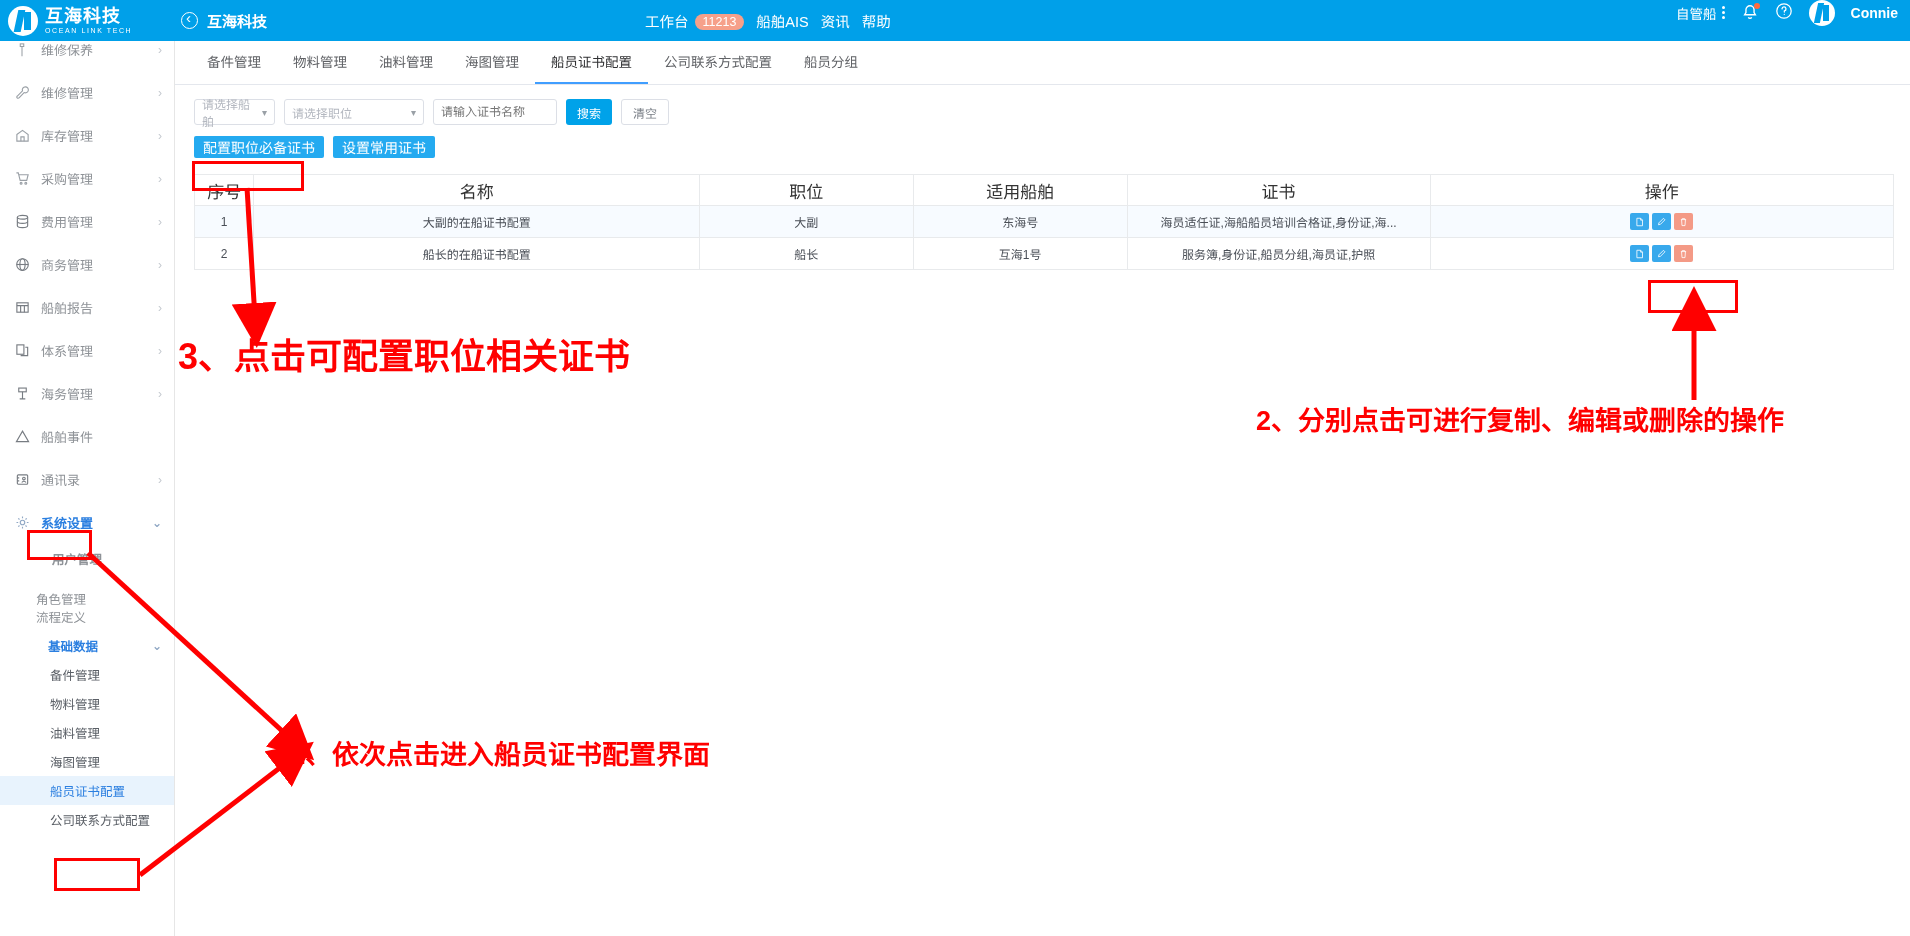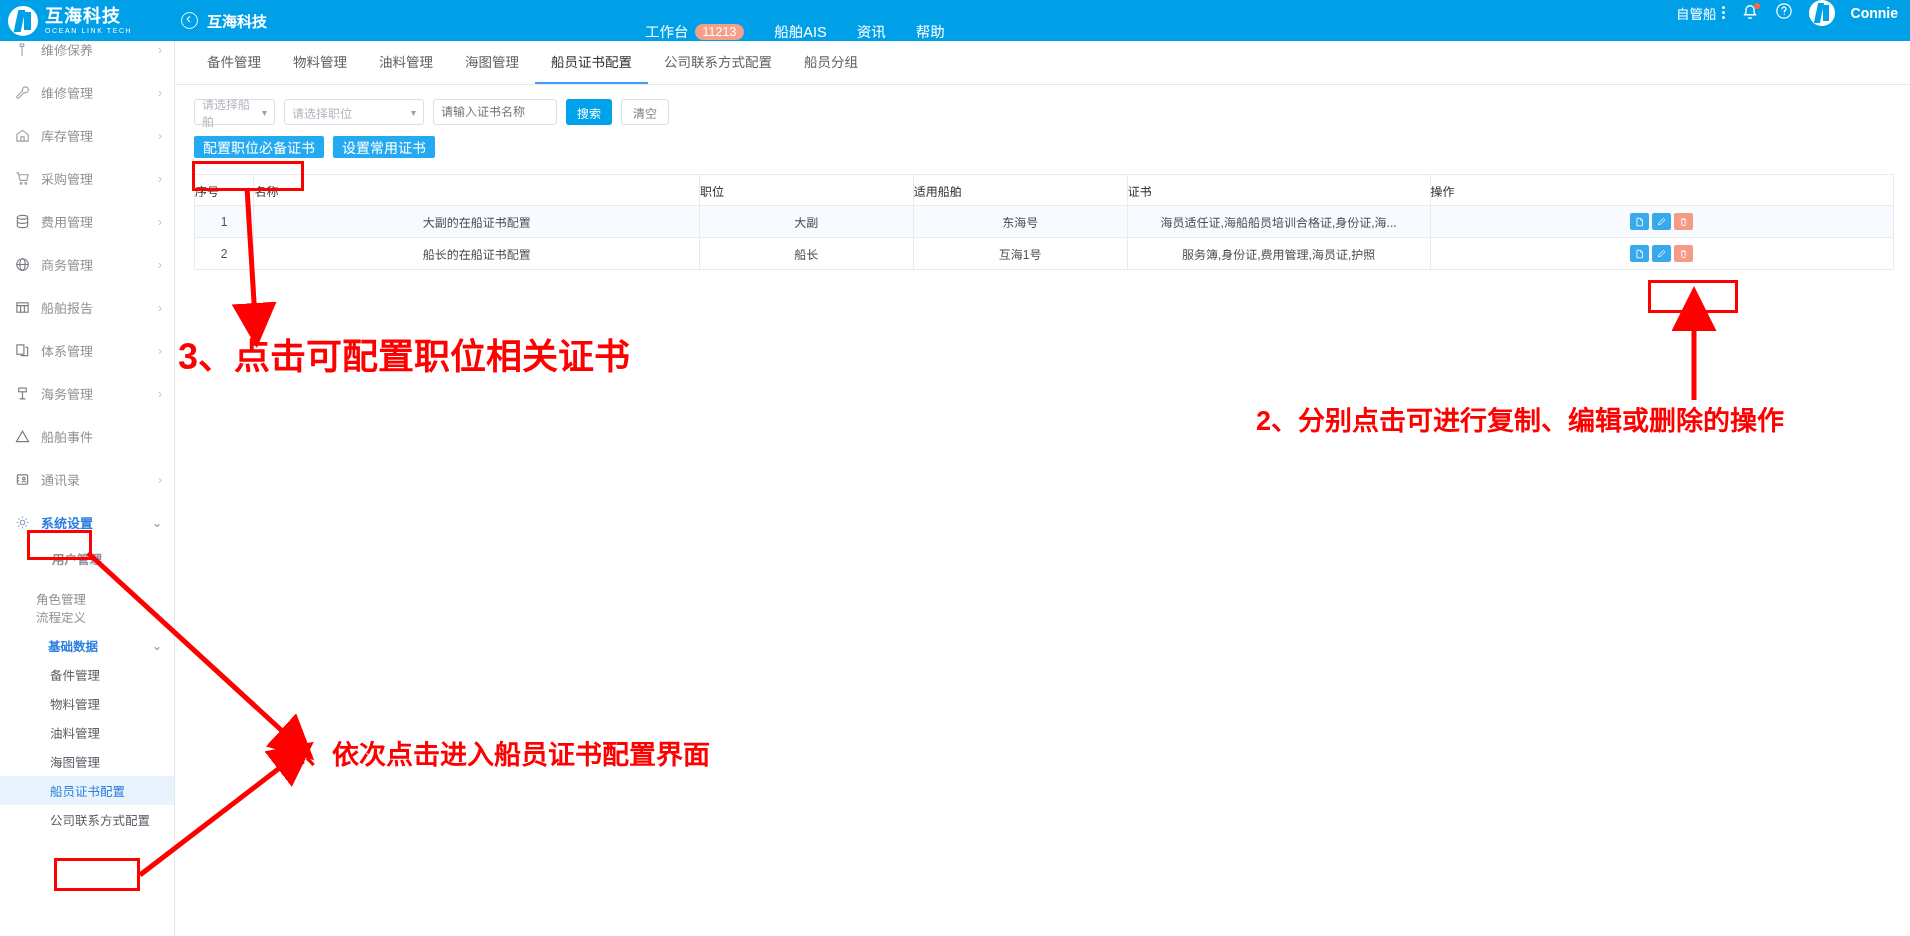--- a/index.html
+++ b/index.html
@@ -46,21 +46,21 @@
     position: relative; flex: 0 0 auto;
   }
   .circle-arrow::before {
     content: "‹"; position: absolute; left: 4px; top: -4px;
     font-size: 15px; line-height: 17px; color: #fff;
   }
   .back-label { font-size: 15px; font-weight: bold; margin-left: 9px; }
 
   .nav-center {
     position: absolute; left: 645px; top: 0; height: 41px;
-    display: flex; align-items: flex-end; gap: 30px;
+    display: flex; align-items: center; gap: 12px;
   }
   .nav-item { font-size: 14.5px; color: #ffffff; cursor: pointer; white-space: nowrap; }
   .badge-count {
     display: inline-block; background: #f6a08a; color: #fff;
     border-radius: 11px; padding: 1px 8px; font-size: 12.5px;
     margin-left: 6px; vertical-align: 1px;
   }
 
   .nav-right {
     position: absolute; right: 12px; top: 0; height: 25px;
@@ -163,22 +163,22 @@
   .btn-action {
     height: 22px; background: #24aaf0; color: #fff; border: none; border-radius: 2px;
     font-size: 14px; padding: 0 9px; cursor: pointer; font-family: inherit;
     white-space: nowrap;
   }
 
   
   .tbl-wrap { padding: 16px 16px 0 19px; }
   table.grid { width: 100%; border-collapse: collapse; table-layout: fixed; }
   table.grid th {
-    background: #fff; border: 1px solid #e8eaec; font-size: 12px;
-    color: #333; font-weight: normal; height: 31px; text-align: left;
+    background: #fff; border: 1px solid #e8eaec; font-size: 17px;
+    color: #333; font-weight: normal; height: 31px; text-align: center;
   }
   table.grid td {
     border: 1px solid #e8eaec; font-size: 12px; color: #4a4f57;
     height: 32px; text-align: center; padding: 0 6px;
     overflow: hidden; text-overflow: ellipsis; white-space: nowrap;
   }
   table.grid tr.odd td { background: #f7fbff; }
   .op-group { display: inline-flex; gap: 3px; }
   .op-btn {
     width: 19px; height: 17px; border-radius: 2px;
@@ -502,21 +502,21 @@
                     </svg>
                 </span>
               </span>
             </td>
           </tr>
           <tr>
             <td>2</td>
             <td>船长的在船证书配置</td>
             <td>船长</td>
             <td>互海1号</td>
-            <td>服务簿,身份证,费用管理,海员证,护照</td>
+            <td>服务簿,身份证,船员分组,海员证,护照</td>
             <td>
               <span class="op-group">
                 <span class="op-btn op-copy">
                   <svg width="9" height="10" viewBox="0 0 12 13" fill="none" stroke="#fff" stroke-width="1.1">
                       <path d="M2.5 1.5h5l2.5 2.5v7.5h-7.5z"></path>
                       <path d="M7.5 1.5V4h2.5"></path>
                     </svg>
                 </span>
                 <span class="op-btn op-edit">
                   <svg width="9" height="10" viewBox="0 0 12 13" fill="none" stroke="#fff" stroke-width="1.1">

